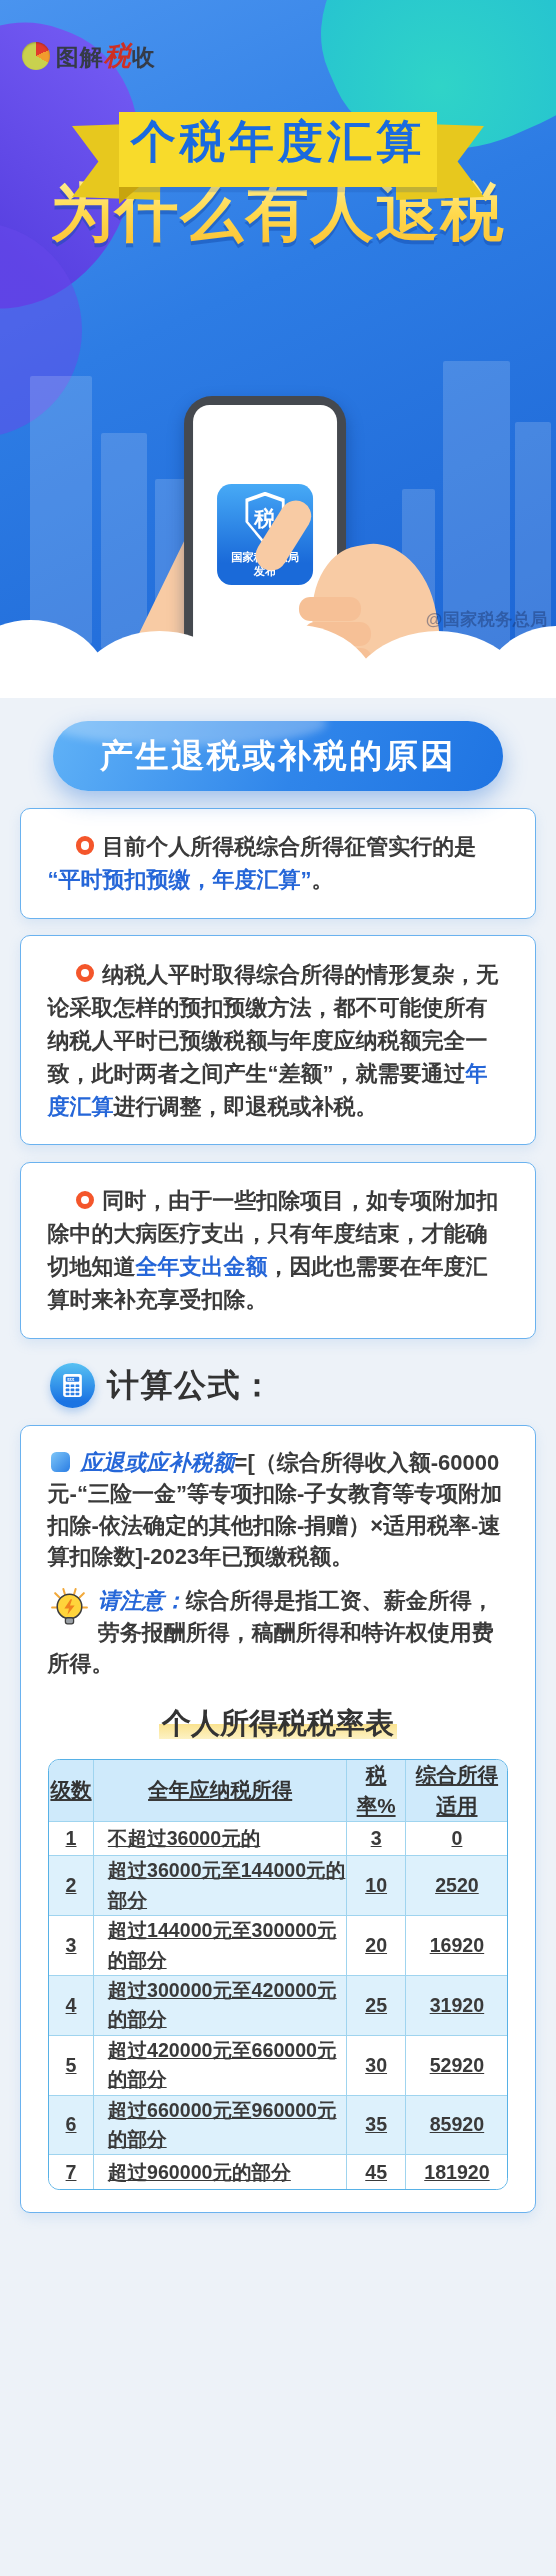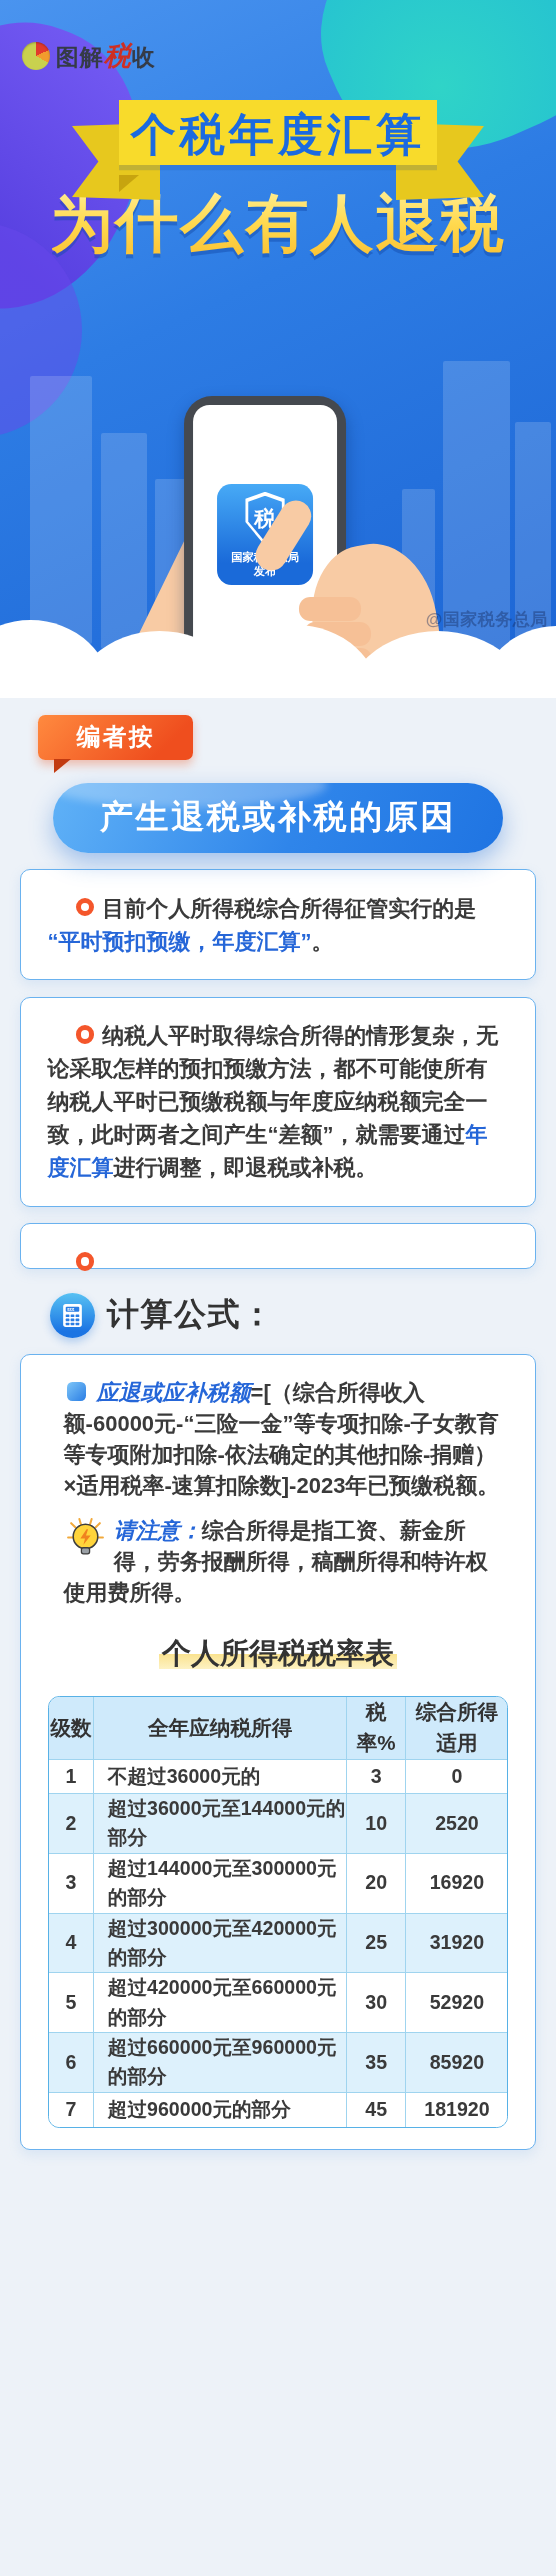--- a/index.html
+++ b/index.html
@@ -26,32 +26,32 @@
   .logo-text { font-size:23px; font-weight:900; color:#353b47; letter-spacing:1px; }
   .logo-tax { color:#cd2f24; font-family:"DejaVu Serif", serif; font-style:italic; font-size:27px; }
   .watermark { position:absolute; right:8.2px; top:608px; z-index:7;
     font-size:17px; font-weight:800; color:rgba(22,44,96,.42); letter-spacing:0.5px; }
   
   .ribbon-wrap { position:absolute; top:96px; left:50%; transform:translateX(-50%);
     width:412px; height:118px; z-index:5; }
   .ribbon-tail { position:absolute; top:27px; width:88px; height:77px; background:#e7c81e; }
   .ribbon-tail.l { left:0;  clip-path:polygon(0 4%, 100% 0, 100% 100%, 0 96%, 30% 50%); }
   .ribbon-tail.r { right:0; clip-path:polygon(0 0, 100% 4%, 70% 50%, 100% 96%, 0 100%); }
-  .ribbon-main { position:absolute; left:47px; right:47px; top:4px; height:65px;
-    background:#f8db2b; display:flex; align-items:flex-end; justify-content:center;
+  .ribbon-main { position:absolute; left:47px; right:47px; top:16px; height:75px;
+    background:#f8db2b; display:flex; align-items:flex-start; justify-content:center;
     box-shadow:0 5.2px 0 rgba(20,70,160,.18); }
   .ribbon-main:before, .ribbon-main:after { content:""; position:absolute; top:75px;
     border-style:solid; }
   .ribbon-main:before { left:0; border-width:0 0 17.5px 20.6px; border-color:transparent transparent transparent #c7a40f; }
   .ribbon-main:after  { right:0; border-width:17.5px 0 0 20.6px;  border-color:transparent #c7a40f transparent transparent ; }
   .ribbon-text { font-size:45px; font-weight:900; color:#1a6ae0; letter-spacing:4.1px; }
   .title1, .title2 { position:absolute; width:100%; text-align:center; z-index:4;
     font-weight:900; font-size:63px; letter-spacing:2.1px;
     filter:drop-shadow(0 4.6px 0.5px rgba(18,74,168,.45)); }
-  .title1 { top:181px;
+  .title1 { top:170px;
     background:linear-gradient(180deg,#fff2a2 0%,#ffd94e 50%,#f9bc2e 100%);
     -webkit-background-clip:text; background-clip:text; color:transparent; }
   .title2 { top:264px; color:#ffffff; }
   
   .city div { position:absolute; background:rgba(255,255,255,.16); border-radius:2.1px; }
   .c1{left:30px;top:376px;width:62px;height:268px;} .c2{left:101px;top:433px;width:46px;height:216px;}
   .c3{left:443px;top:361px;width:67px;height:289px;} .c4{left:515px;top:422px;width:36px;height:227px;}
   .c5{left:155px;top:479px;width:36px;height:170px;} .c6{left:402px;top:489px;width:33px;height:160px;}
   
   .forearm { position:absolute; left:152px; bottom:-36px; width:139px; height:222px;
@@ -120,28 +120,28 @@
   .bullet-ring { float:left; width:18.5px; height:18.5px; border:5.7px solid #f4562b;
     border-radius:50%; margin:6.2px 8.2px 0 28px; }
   .calc-head { margin:24px 0 0 30px; display:flex; align-items:center; gap:12.4px; }
   .calc-icon { width:45px; height:45px; border-radius:50%; flex:0 0 45px;
     background:linear-gradient(180deg,#57c1f3 0%,#1b74e3 85%);
     display:flex; align-items:center; justify-content:center;
     box-shadow:0 4.1px 8.2px rgba(40,120,220,.3); }
   .calc-title { font-size:32px; font-weight:900; color:#333; letter-spacing:1.5px; }
   .sq-bullet { float:left; width:19.6px; height:19.6px; border-radius:5.2px;
     background:linear-gradient(135deg,#7ec6f8,#2a7de4); margin:5.2px 10.3px 0 3.1px; }
-  .formula-line, .note-line { font-size:22px; line-height:1.42; font-weight:700; color:#3a3a3a;margin-left:16px; }
+  .formula-line, .note-line { font-size:22px; line-height:1.42; font-weight:700; color:#3a3a3a; }
   .note-line { margin-top:13.4px; }
   .bulb { float:left; margin:1px 7.2px 0 0; }
   .tbl-title { margin-top:23px; text-align:center; font-size:29px; font-weight:900; color:#333; }
   .tbl-title .mark { background:linear-gradient(180deg, rgba(250,226,142,0) 52%, #fae28e 52%, #fdf2c3 100%); padding:0 3.1px; }
   .tbl-sub { margin-top:5.2px; text-align:center; font-size:20.6px; font-weight:700; color:#4a4a4a; }
-  .taxtable { margin:21px auto 0; width:100%; border-collapse:separate; border-spacing:0;
-    border:1.5px solid #57b1e6; border-radius:11.3px; overflow:hidden; }
+  .taxtable { margin:13px auto 0; width:100%; border-collapse:separate; border-spacing:0;
+    border:1.5px solid #57b1e6; border-radius:11.3px; overflow:hidden;text-decoration:underline; }
   .taxtable th { background:#cfeafb; font-size:20.6px; font-weight:900; color:#333; height:37px; }
   .taxtable td { font-size:19.6px; font-weight:700; color:#3a3a3a; height:34px; text-align:center; }
   .taxtable td.range { text-align:left; padding-left:13.4px; }
   .taxtable th, .taxtable td { border-right:1px solid #9fd4ef; border-bottom:1px solid #9fd4ef; }
   .taxtable th:last-child, .taxtable td:last-child { border-right:none; }
   .taxtable tr:last-child td { border-bottom:none; }
   .taxtable tbody tr:nth-child(even) td { background:#ddf1fc; }
   .taxtable tbody tr:nth-child(odd) td { background:#ffffff; }
   .col-lv{width:10%;} .col-rg{width:55%;} .col-rt{width:13%;} .col-qd{width:22%;}
 </style>
@@ -207,34 +207,34 @@
     <div class="cloud k3"></div>
     <div class="cloud k4"></div>
     <div class="cloud k5"></div>
   </div>
 </div>
 
 <div class="watermark">@国家税务总局</div>
 
 <div class="content">
 
-  <div class="editor-badge">编者按</div>
 
   <div class="banner">产生退税或补税的原因</div>
 
   <div class="pcard">
     <span class="bullet-ring"></span>
     <span><span class="seg">目前个人所得税综合所得征管实行的是</span><span class="seg hl">“平时预扣预缴，年度汇算”</span><span class="seg">。</span></span>
   </div>
   <div class="pcard">
     <span class="bullet-ring"></span>
     <span><span class="seg">纳税人平时取得综合所得的情形复杂，无论采取怎样的预扣预缴方法，都不可能使所有纳税人平时已预缴税额与年度应纳税额完全一致，此时两者之间产生“差额”，就需要通过</span><span class="seg hl">年度汇算</span><span class="seg">进行调整，即退税或补税。</span></span>
   </div>
   <div class="pcard">
     <span class="bullet-ring"></span>
+    <span><span class="seg">同时，由于一些扣除项目，如专项附加扣除中的大病医疗支出，只有年度结束，才能确切地知道</span><span class="seg hl">全年支出金额</span><span class="seg">，因此也需要在年度汇算时来补充享受扣除。</span></span>
   </div>
 
   <div class="calc-head">
     <div class="calc-icon">
       <svg width="27" height="27" viewBox="0 0 52 52">
         <rect x="8" y="4" width="36" height="44" rx="5" fill="#ffffff"></rect>
         <rect x="13" y="9" width="26" height="10" rx="2" fill="#2a7de4"></rect>
         <text x="16" y="17.5" font-size="8" font-weight="bold" fill="#ffffff">$$$</text>
         <g fill="#2a7de4">
           <rect x="13" y="24" width="7" height="5" rx="1"></rect>

